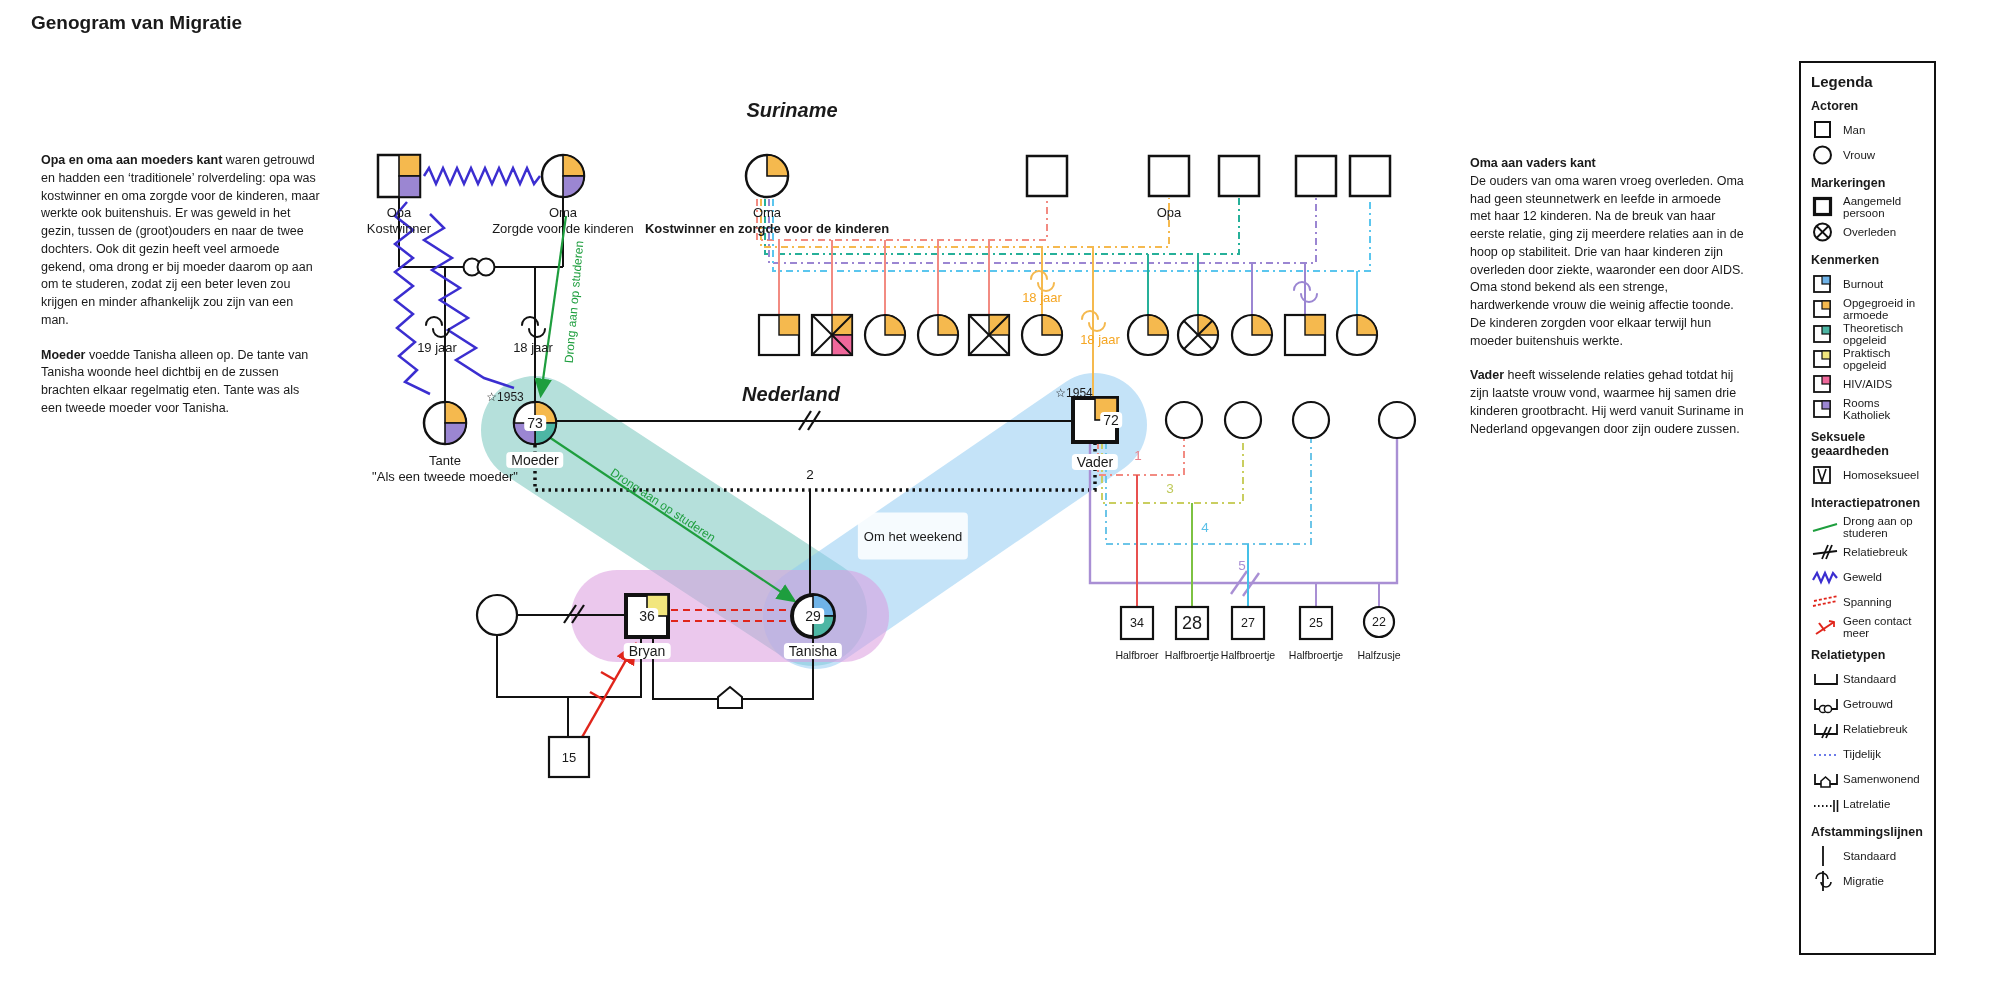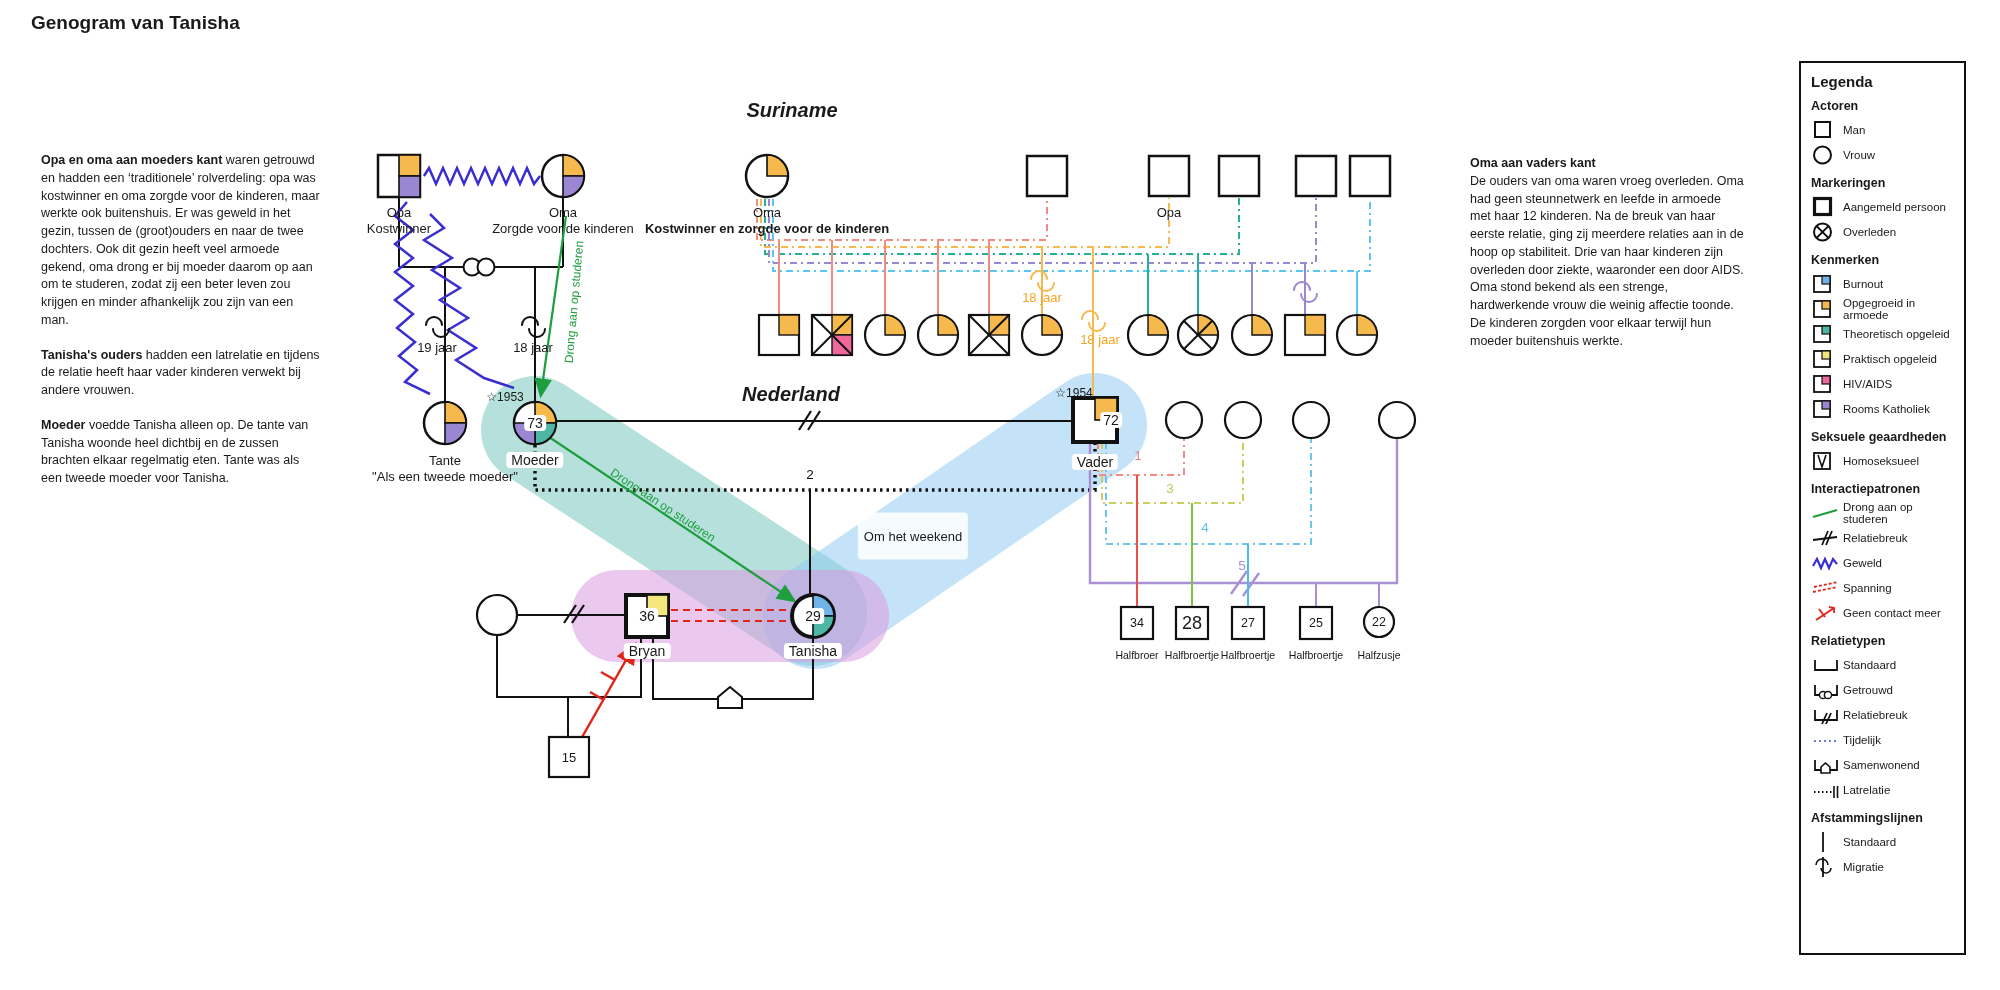--- a/index.html
+++ b/index.html
@@ -14,21 +14,21 @@
   .chip{background:#fff;border-radius:4px;padding:0px 5px;font-size:14px;white-space:nowrap;}
   .agechip{background:#fff;border-radius:4px;padding:0px 3px;font-size:14px;white-space:nowrap;}
   .tiny{font-size:10.5px;}
   .jaar{font-size:13px;}
   .notes{font-size:12.5px;line-height:1.42;}
   .notes p{margin:0 0 17px 0;}
   .relnum{font-size:13.5px;}
   .green{color:#1E9E3E;font-size:12px;}
   .weekend{background:rgba(255,255,255,0.85);border-radius:4px;padding:16px 6px;font-size:13px;}
   
-  #legend{position:absolute;left:1799px;top:61px;width:167px;height:894px;border:2.5px solid #111;
+  #legend{position:absolute;left:1799px;top:61px;width:137px;height:894px;border:2.5px solid #111;
           box-sizing:border-box;background:#fff;padding:10px 8px 6px 10px;overflow:hidden;}
   #legend h1{font-size:15px;margin:0 0 6px 0;}
   .lsec{font-size:12.5px;font-weight:bold;margin:9px 0 4px 0;}
   .litem{display:flex;align-items:center;height:25px;}
   .licon{width:32px;flex:0 0 32px;display:flex;align-items:center;}
   .llab{font-size:11.5px;}
 </style>
 </head>
 <body>
 
@@ -275,33 +275,33 @@
       <path d="M-11,-2 a8,8 0 0 1 16,0"></path>
           <path d="M-4,2 a8,8 0 0 0 16,0"></path>
     </g>
     <g stroke="#9B86D2" transform="translate(1305,292)">
       <path d="M-11,-2 a8,8 0 0 1 16,0"></path>
           <path d="M-4,2 a8,8 0 0 0 16,0"></path>
     </g>
   </g>
 </svg>
 
-<div class="abs title" style="left:31px;top:12px;">Genogram van Tanisha</div>
+<div class="abs title" style="left:31px;top:12px;">Genogram van Migratie</div>
 
 <div class="abs region ctr" style="left:792px;top:110px;">Suriname</div>
 <div class="abs region ctr" style="left:791px;top:394px;text-align:right;">Nederland</div>
 
 <div class="abs notes" style="left:41px;top:152px;width:280px;">
   <p><b>Opa en oma aan moeders kant</b><span> waren getrouwd en hadden een ‘traditionele’ rolverdeling: opa was kostwinner en oma zorgde voor de kinderen, maar werkte ook buitenshuis. Er was geweld in het gezin, tussen de (groot)ouders en naar de twee dochters. Ook dit gezin heeft veel armoede gekend, oma drong er bij moeder daarom op aan om te studeren, zodat zij een beter leven zou krijgen en minder afhankelijk zou zijn van een man.</span></p>
-  <p><b>Tanisha's ouders</b><span> hadden een latrelatie  en tijdens de relatie heeft haar vader kinderen verwekt bij andere vrouwen.</span></p>
   <p><b>Moeder</b><span> voedde Tanisha alleen op. De tante van Tanisha woonde heel dichtbij en de zussen brachten elkaar regelmatig eten. Tante was als een tweede moeder voor Tanisha.</span></p>
 </div>
 
 <div class="abs notes" style="left:1470px;top:155px;width:275px;">
   <p style="margin-bottom:0;"><b>Oma aan vaders kant</b><br><span>De ouders van oma waren vroeg overleden. Oma had geen steunnetwerk en leefde in armoede met haar 12 kinderen. Na de breuk van haar eerste relatie, ging zij meerdere relaties aan in de hoop op stabiliteit. Drie van haar kinderen zijn overleden door ziekte, waaronder een door AIDS. Oma stond bekend als een strenge, hardwerkende vrouw die weinig affectie toonde. De kinderen zorgden voor elkaar terwijl hun moeder buitenshuis werkte.</span></p>
+  <p style="margin-top:17px;"><b>Vader</b><span> heeft wisselende relaties gehad totdat hij zijn laatste vrouw vond, waarmee hij samen drie kinderen grootbracht. Hij werd vanuit Suriname in Nederland opgevangen door zijn oudere zussen.</span></p>
 </div>
 
 <div class="abs plabel ctr" style="left:399px;top:212px;">Opa</div>
 <div class="abs plabel ctr" style="left:399px;top:228px;">Kostwinner</div>
 <div class="abs plabel ctr" style="left:563px;top:212px;">Oma</div>
 <div class="abs plabel ctr" style="left:563px;top:228px;">Zorgde voor de kinderen</div>
 <div class="abs plabel ctr" style="left:767px;top:212px;">Oma</div>
 <div class="abs plabel ctr" style="left:767px;top:228px;font-weight:bold;">Kostwinner en zorgde voor de kinderen</div>
 <div class="abs plabel ctr" style="left:1169px;top:212px;">Opa</div>
 <div class="abs plabel ctr" style="left:445px;top:460px;">Tante</div>

